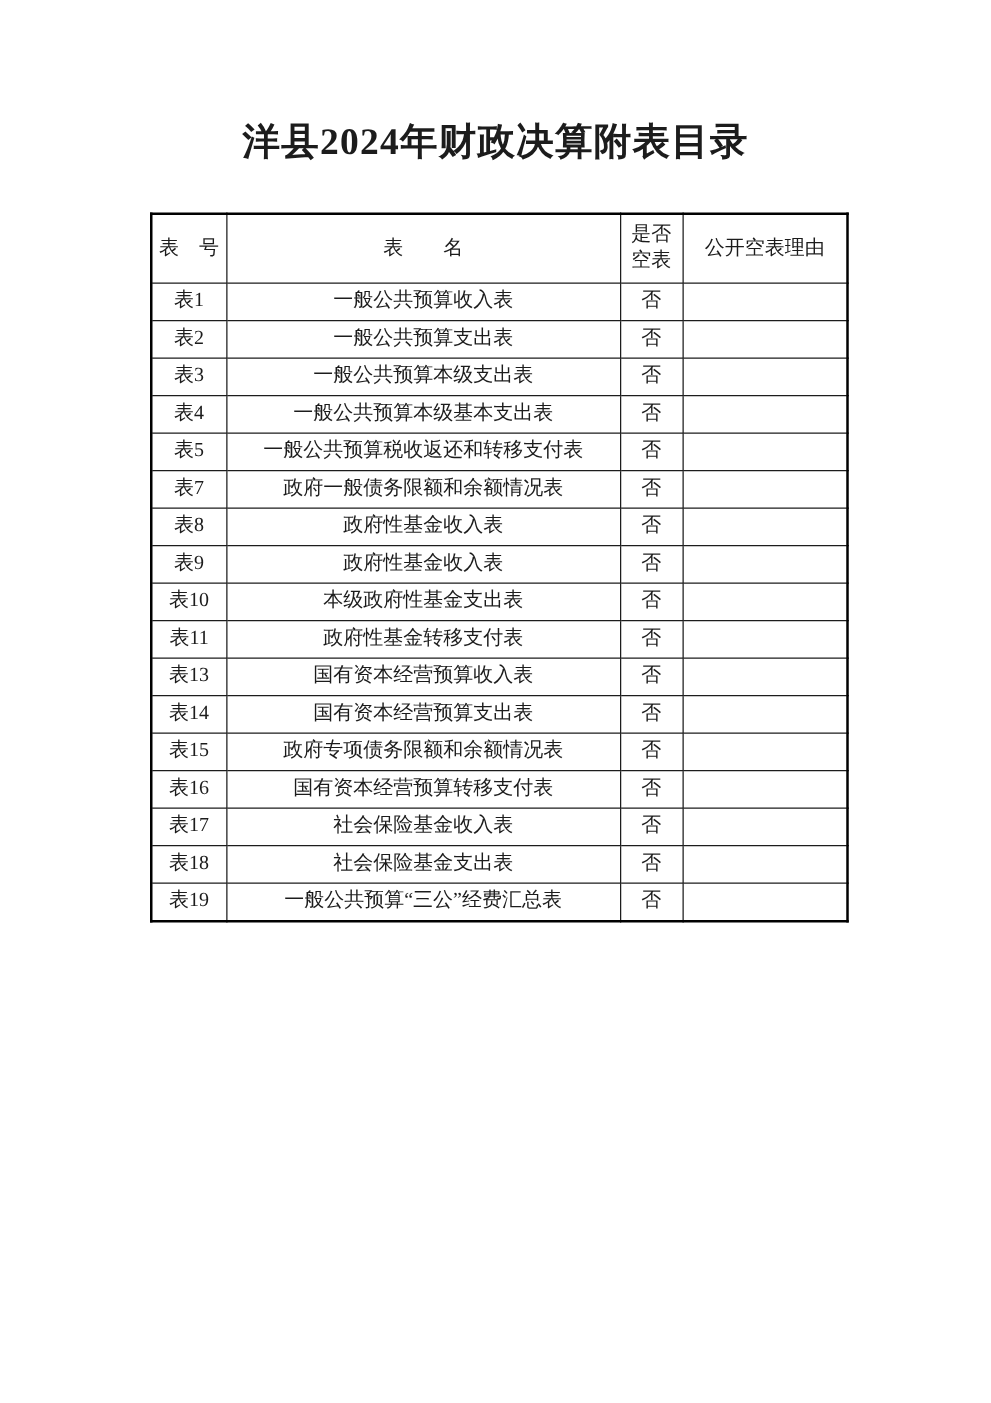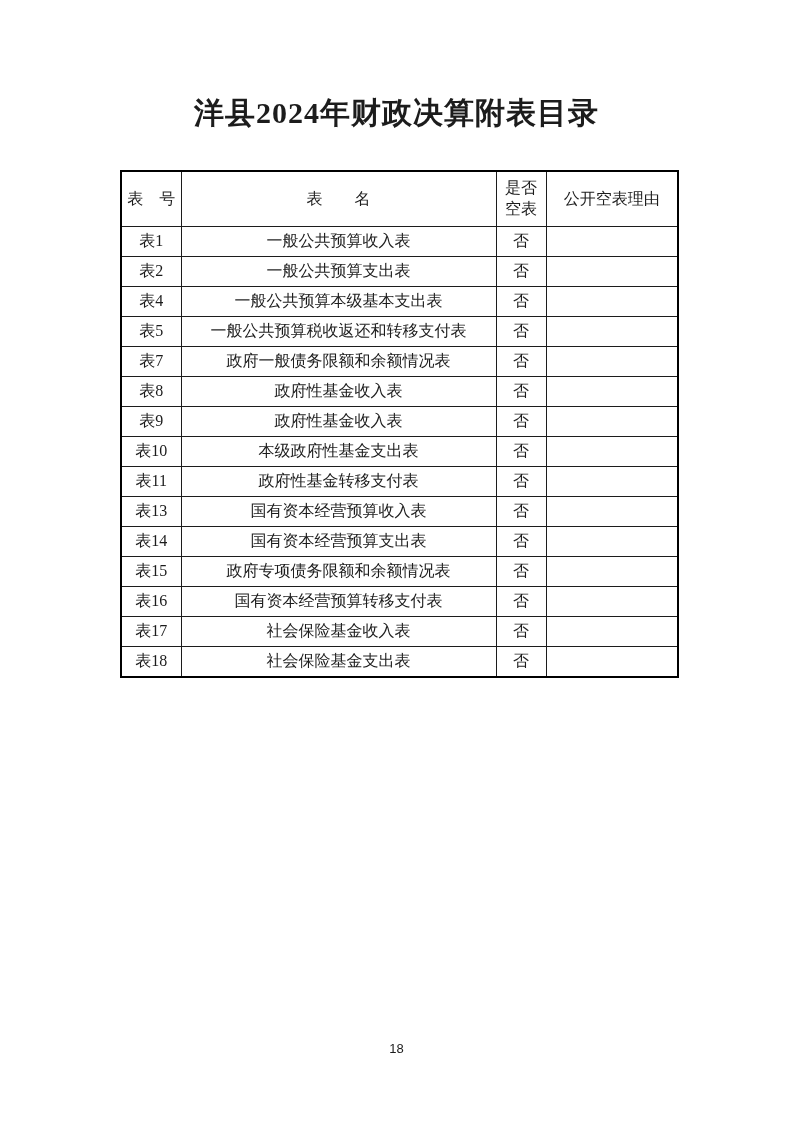--- a/index.html
+++ b/index.html
@@ -98,20 +98,26 @@
         <td>否</td>
         <td></td>
       </tr>
         <tr>
         <td>表2</td>
         <td>一般公共预算支出表</td>
         <td>否</td>
         <td></td>
       </tr>
         <tr>
+        <td>表3</td>
+        <td>一般公共预算本级支出表</td>
+        <td>否</td>
+        <td></td>
+      </tr>
+        <tr>
         <td>表4</td>
         <td>一般公共预算本级基本支出表</td>
         <td>否</td>
         <td></td>
       </tr>
         <tr>
         <td>表5</td>
         <td>一般公共预算税收返还和转移支付表</td>
         <td>否</td>
         <td></td>
@@ -175,18 +181,23 @@
         <td>社会保险基金收入表</td>
         <td>否</td>
         <td></td>
       </tr>
         <tr>
         <td>表18</td>
         <td>社会保险基金支出表</td>
         <td>否</td>
         <td></td>
       </tr>
+        <tr>
+        <td>表19</td>
+        <td>一般公共预算“三公”经费汇总表</td>
+        <td>否</td>
+        <td></td>
+      </tr>
     </tbody>
   </table>
 
-  <div class="page-number">18</div>
 
 </div>
 
 </body></html>

